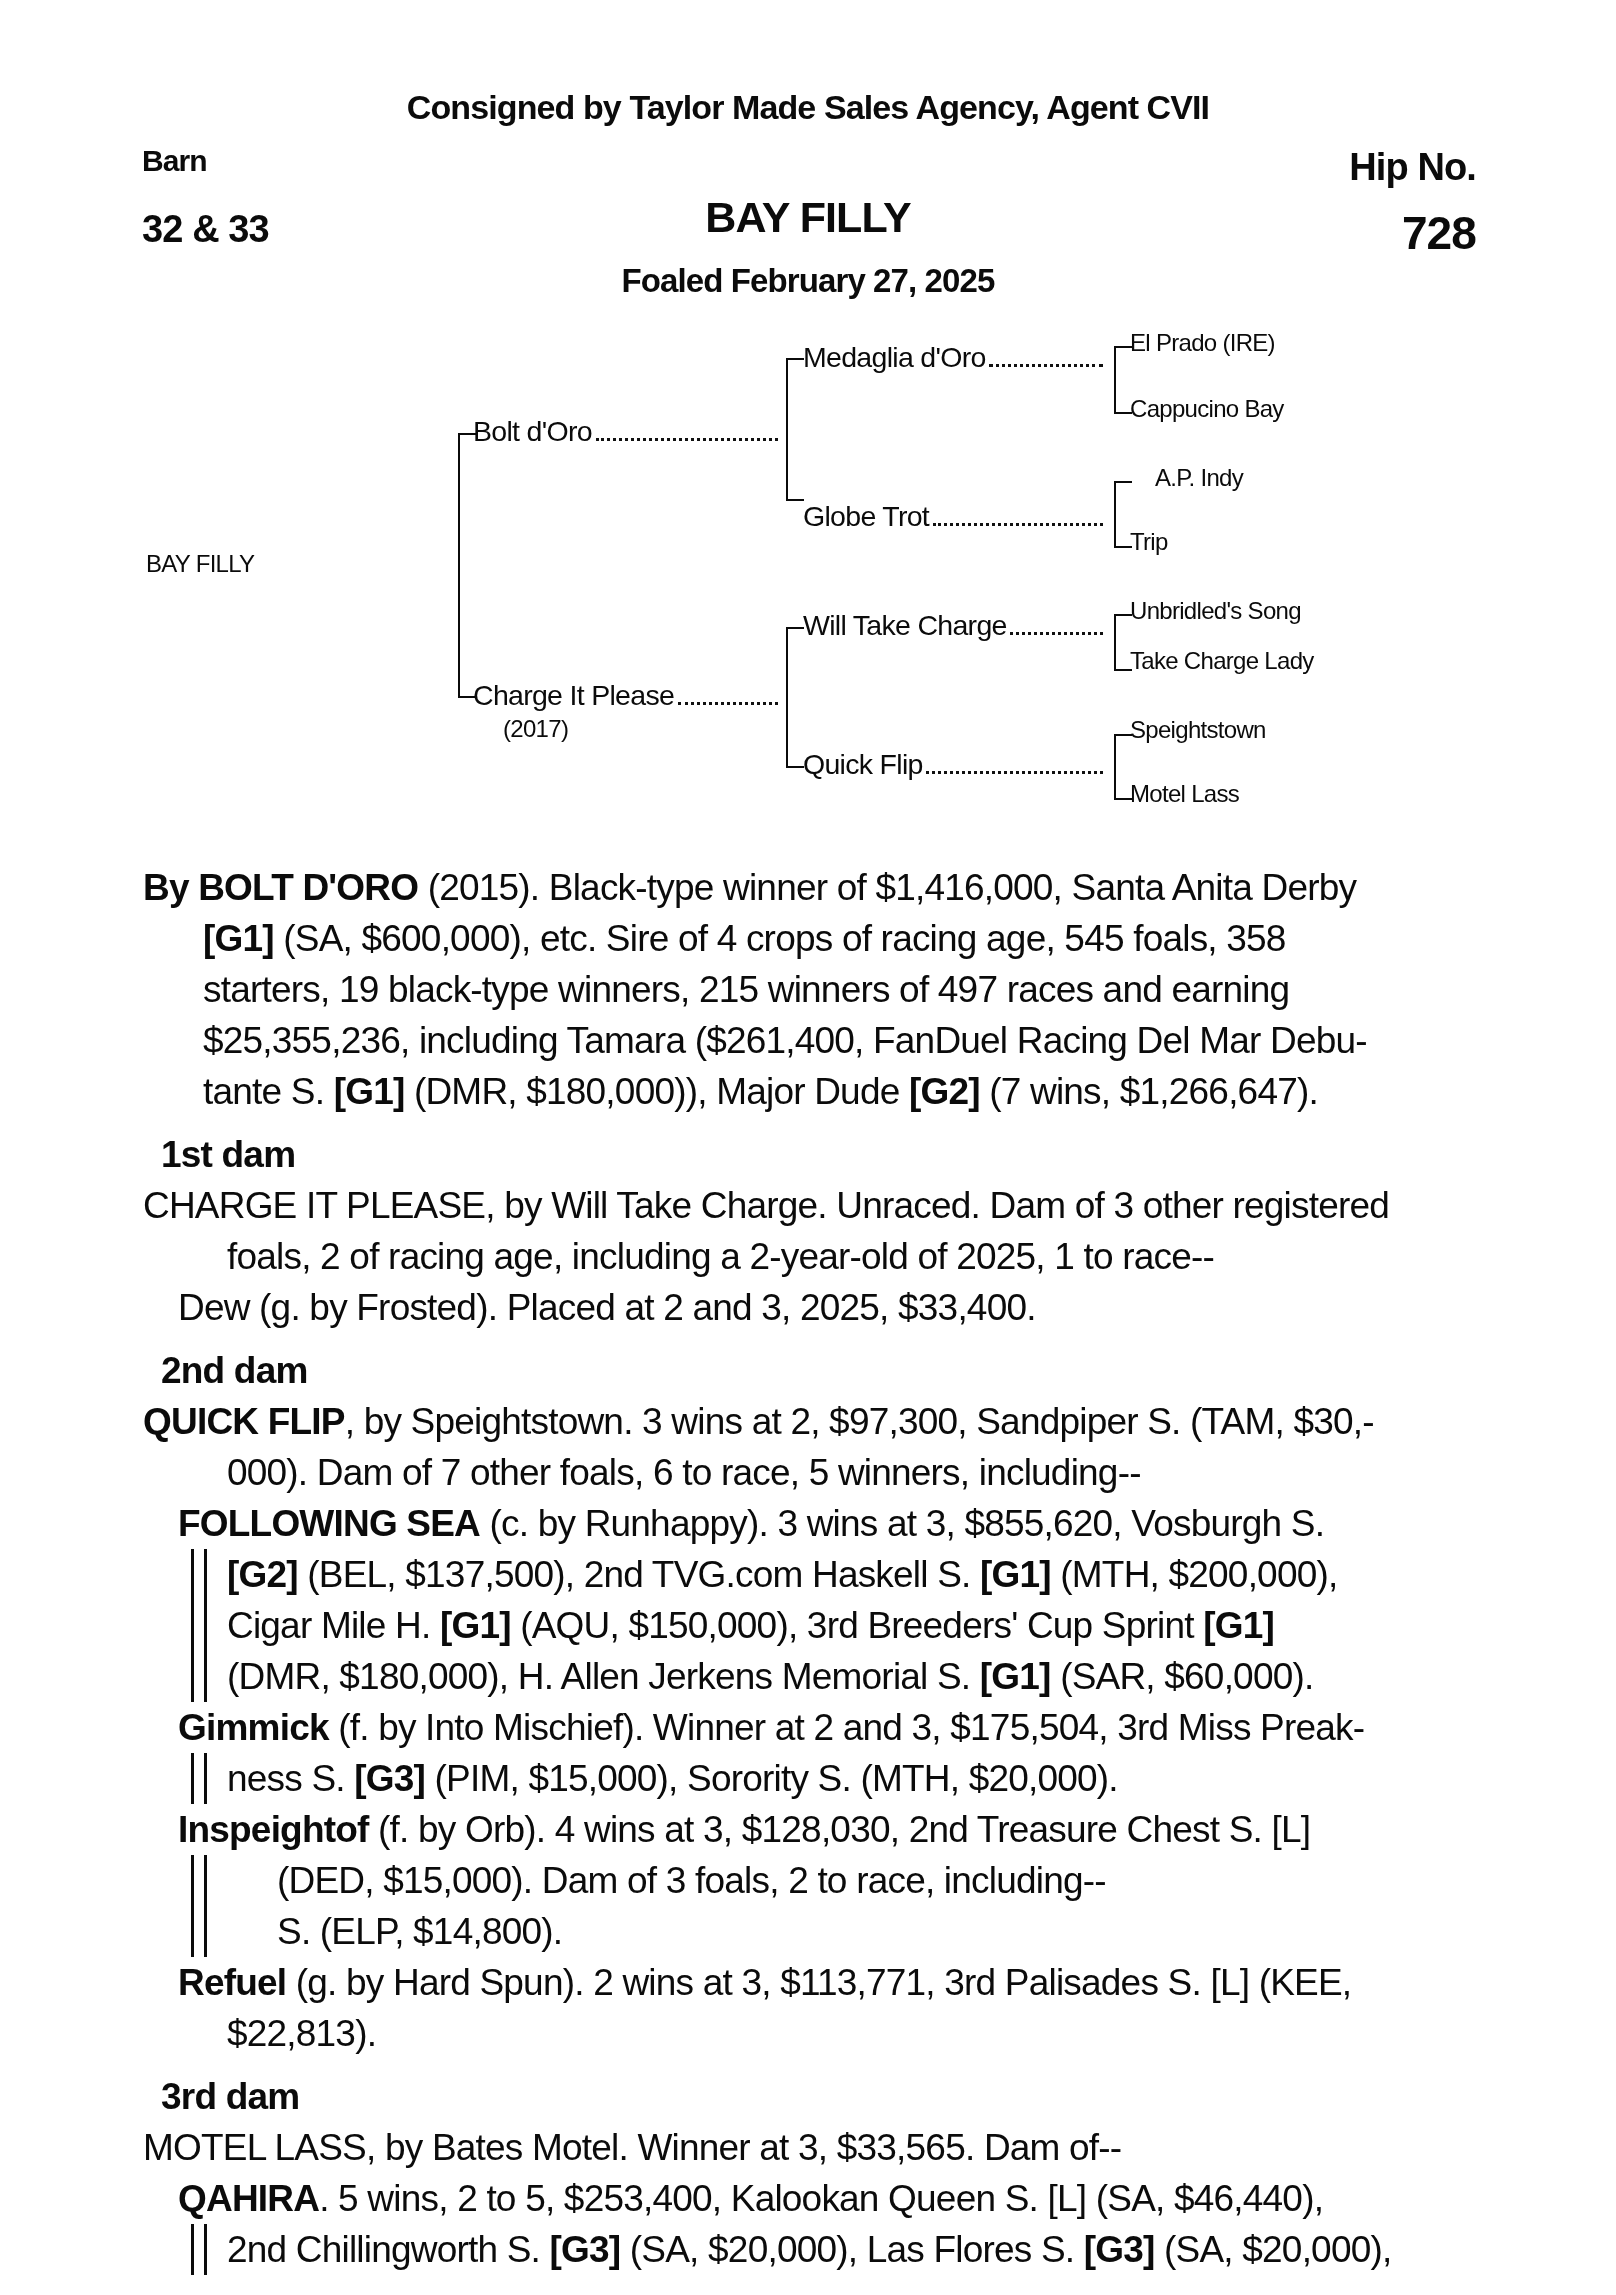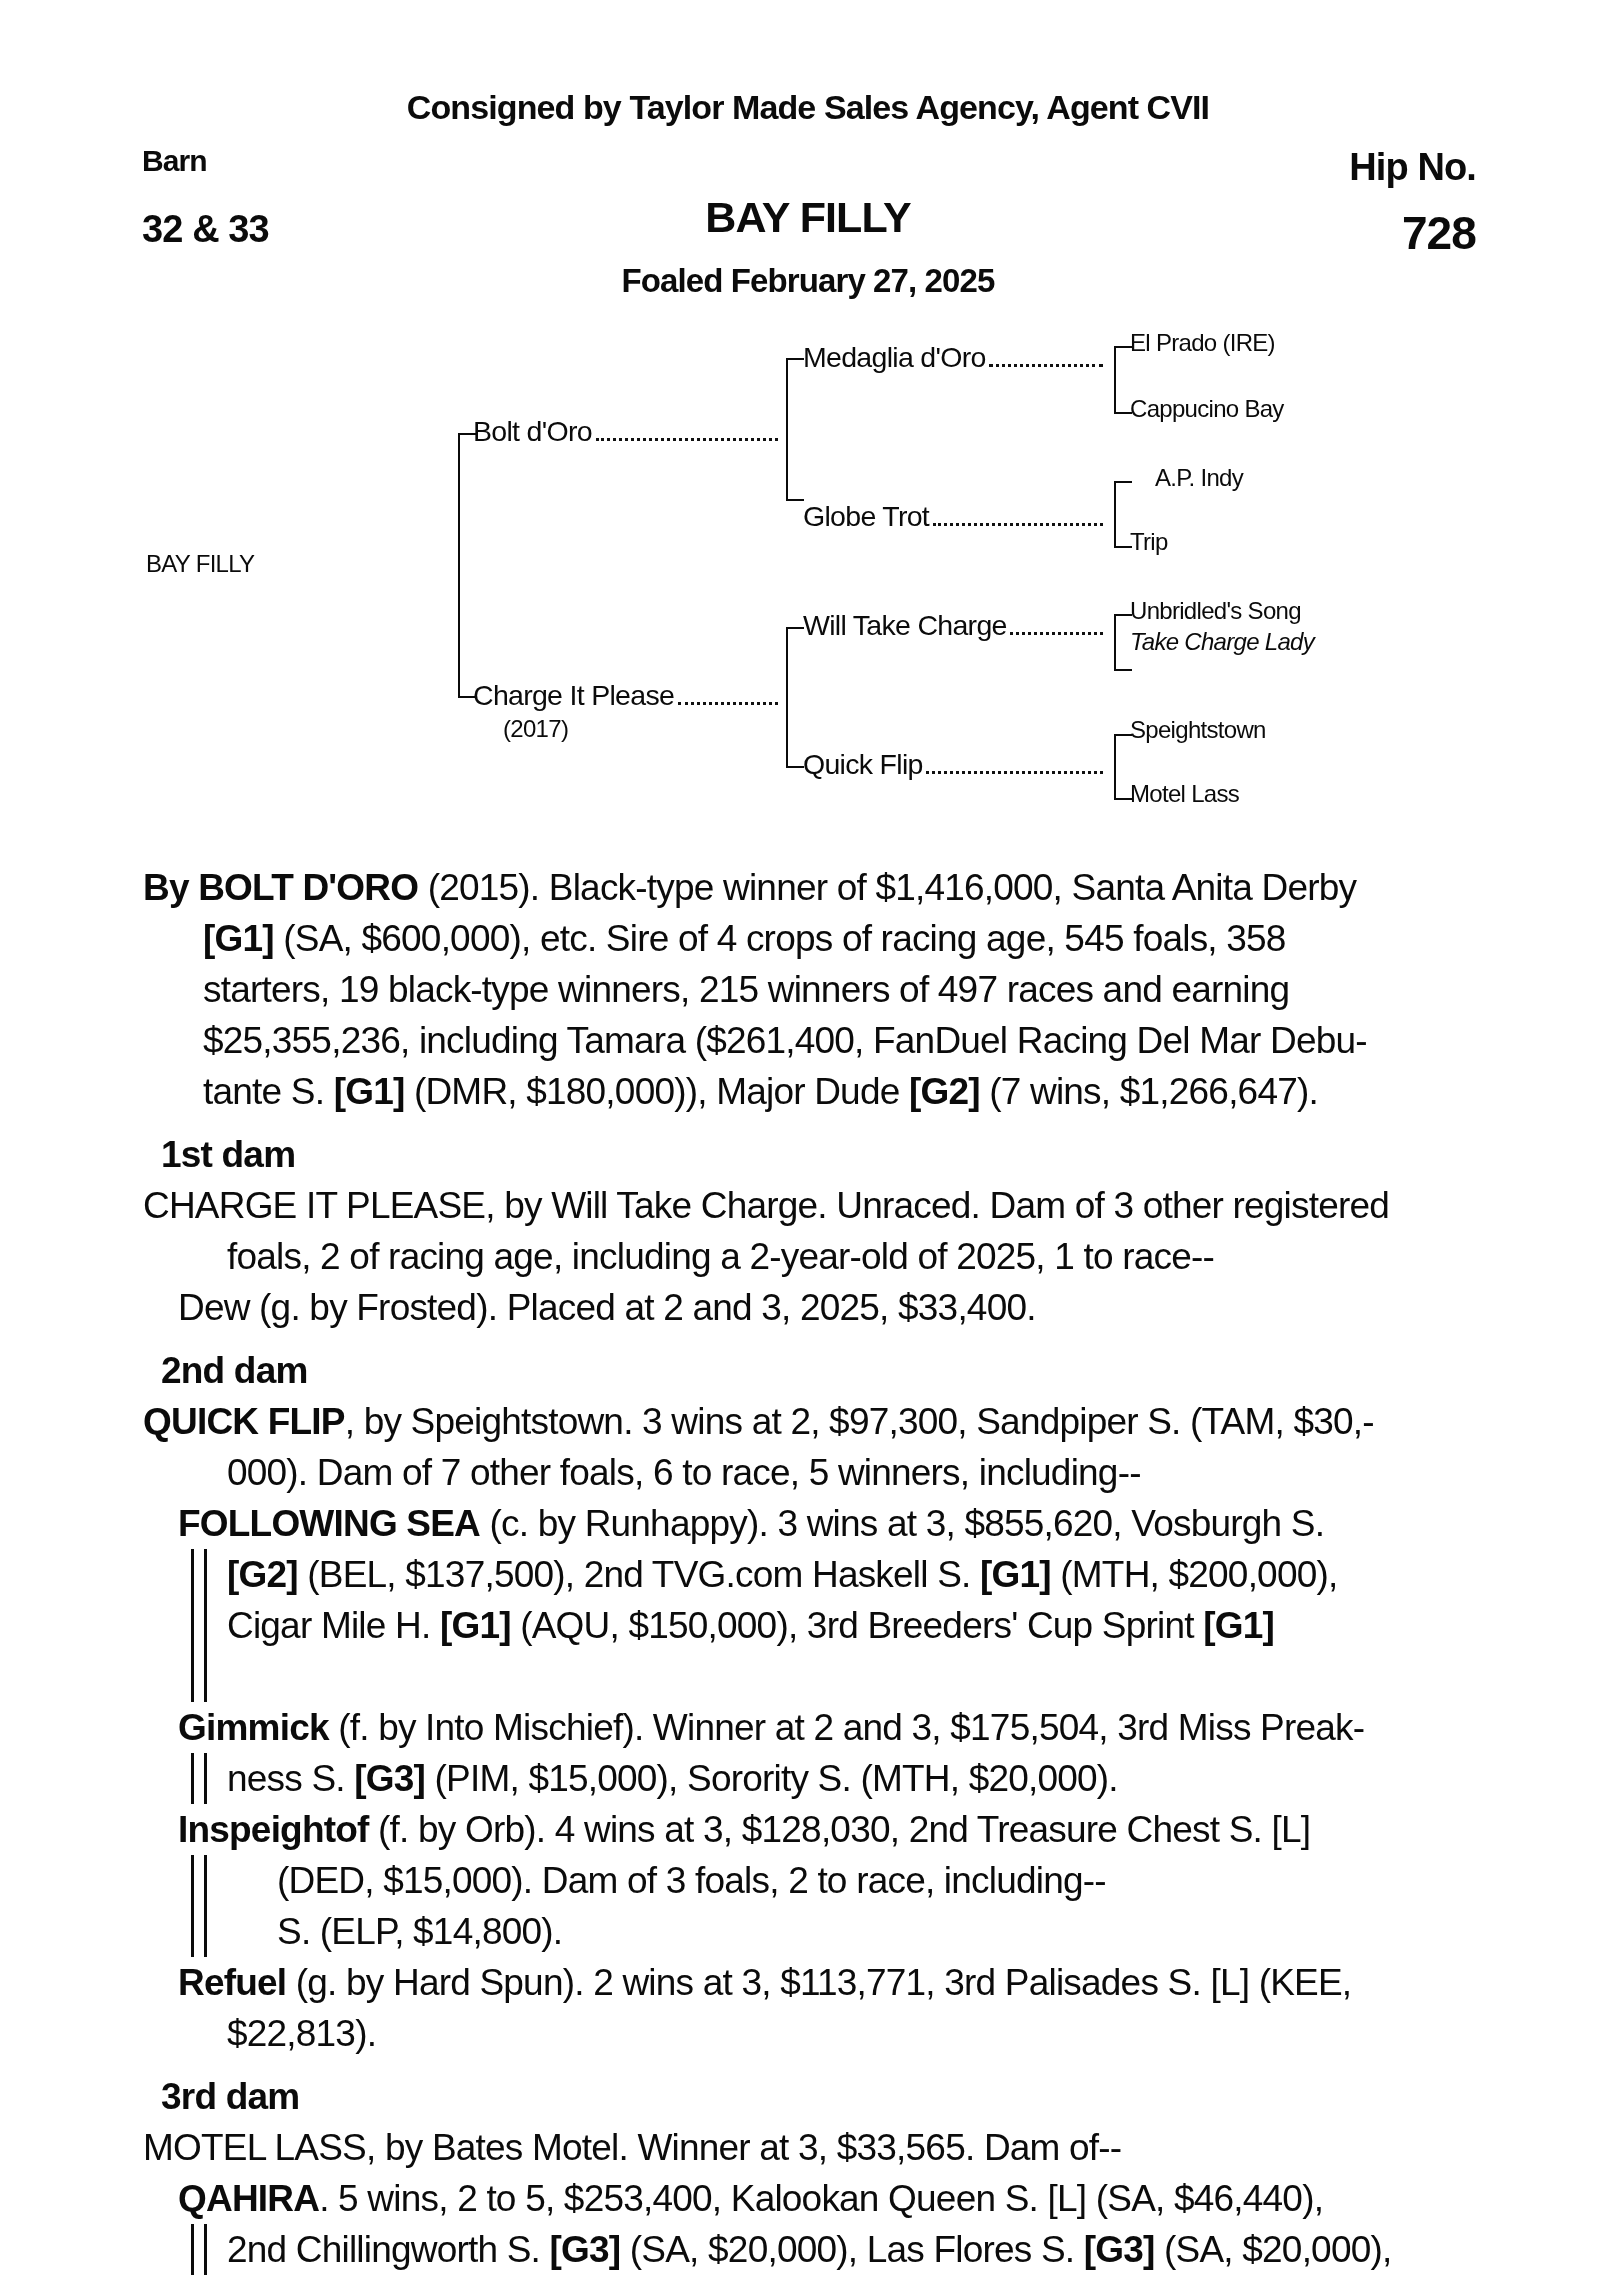--- a/index.html
+++ b/index.html
@@ -95,21 +95,21 @@
     <div class="brk" style="left:1114px;top:346px;height:68px;"></div>
     <div class="ped-plain" style="left:1130px;top:329px;">El Prado (IRE)</div>
     <div class="ped-plain" style="left:1130px;top:395px;">Cappucino Bay</div>
 
     <div class="brk" style="left:1114px;top:481px;height:67px;"></div>
     <div class="ped-plain" style="left:1130px;top:464px;margin-left:25px;">A.P. Indy</div>
     <div class="ped-plain" style="left:1130px;top:528px;">Trip</div>
 
     <div class="brk" style="left:1114px;top:614px;height:57px;"></div>
     <div class="ped-plain" style="left:1130px;top:597px;">Unbridled's Song</div>
-    <div class="ped-plain" style="left:1130px;top:628px;font-style:italic;">Take Charge Lady</div>
+    <div class="ped-plain" style="left:1130px;top:647px;">Take Charge Lady</div>
 
     <div class="brk" style="left:1114px;top:734px;height:66px;"></div>
     <div class="ped-plain" style="left:1130px;top:716px;">Speightstown</div>
     <div class="ped-plain" style="left:1130px;top:780px;">Motel Lass</div>
   </div>
 
   <div id="catalog-text">
       <div class="cat-line ind-i0"><span class="txt"><b>By BOLT D'ORO</b><span> (2015). Black-type winner of $1,416,000, Santa Anita Derby</span></span></div>
       <div class="cat-line ind-w1"><span class="txt"><b>[G1]</b><span> (SA, $600,000), etc. Sire of 4 crops of racing age, 545 foals, 358</span></span></div>
       <div class="cat-line ind-w1"><span class="txt"><span>starters, 19 black-type winners, 215 winners of 497 races and earning</span></span></div>
@@ -118,21 +118,21 @@
       <div class="cat-line ind-i0 gap"><span class="txt"><b>1st dam</b></span></div>
       <div class="cat-line ind-i0"><span class="txt"><span>CHARGE IT PLEASE, by Will Take Charge. Unraced. Dam of 3 other registered</span></span></div>
       <div class="cat-line ind-w2"><span class="txt"><span>foals, 2 of racing age, including a 2-year-old of 2025, 1 to race--</span></span></div>
       <div class="cat-line ind-i1"><span class="txt"><span>Dew (g. by Frosted). Placed at 2 and 3, 2025, $33,400.</span></span></div>
       <div class="cat-line ind-i0 gap"><span class="txt"><b>2nd dam</b></span></div>
       <div class="cat-line ind-i0"><span class="txt"><b>QUICK FLIP</b><span>, by Speightstown. 3 wins at 2, $97,300, Sandpiper S. (TAM, $30,-</span></span></div>
       <div class="cat-line ind-w2"><span class="txt"><span>000). Dam of 7 other foals, 6 to race, 5 winners, including--</span></span></div>
       <div class="cat-line ind-i1"><span class="txt"><b>FOLLOWING SEA</b><span> (c. by Runhappy). 3 wins at 3, $855,620, Vosburgh S.</span></span></div>
       <div class="cat-line ind-w2"><span class="rule" style="left: 48px;"></span><span class="rule" style="left: 61px;"></span><span class="txt"><b>[G2]</b><span> (BEL, $137,500), 2nd TVG.com Haskell S. </span><b>[G1]</b><span> (MTH, $200,000),</span></span></div>
       <div class="cat-line ind-w2"><span class="rule" style="left: 48px;"></span><span class="rule" style="left: 61px;"></span><span class="txt"><span>Cigar Mile H. </span><b>[G1]</b><span> (AQU, $150,000), 3rd Breeders' Cup Sprint </span><b>[G1]</b></span></div>
-      <div class="cat-line ind-w2"><span class="rule" style="left: 48px;"></span><span class="rule" style="left: 61px;"></span></div>
+      <div class="cat-line ind-w2"><span class="rule" style="left: 48px;"></span><span class="rule" style="left: 61px;"></span><span class="txt"><span>(DMR, $180,000), H. Allen Jerkens Memorial S. </span><b>[G1]</b><span> (SAR, $60,000).</span></span></div>
       <div class="cat-line ind-i1"><span class="txt"><b>Gimmick</b><span> (f. by Into Mischief). Winner at 2 and 3, $175,504, 3rd Miss Preak-</span></span></div>
       <div class="cat-line ind-w2"><span class="rule" style="left: 48px;"></span><span class="rule" style="left: 61px;"></span><span class="txt"><span>ness S. </span><b>[G3]</b><span> (PIM, $15,000), Sorority S. (MTH, $20,000).</span></span></div>
       <div class="cat-line ind-i1"><span class="txt"><b>Inspeightof</b><span> (f. by Orb). 4 wins at 3, $128,030, 2nd Treasure Chest S. [L]</span></span></div>
       <div class="cat-line ind-w3"><span class="rule" style="left: 48px;"></span><span class="rule" style="left: 61px;"></span><span class="txt"><span>(DED, $15,000). Dam of 3 foals, 2 to race, including--</span></span></div>
       <div class="cat-line ind-w3"><span class="rule" style="left: 48px;"></span><span class="rule" style="left: 61px;"></span><span class="txt"><span>S. (ELP, $14,800).</span></span></div>
       <div class="cat-line ind-i1"><span class="txt"><b>Refuel</b><span> (g. by Hard Spun). 2 wins at 3, $113,771, 3rd Palisades S. [L] (KEE,</span></span></div>
       <div class="cat-line ind-w2"><span class="txt"><span>$22,813).</span></span></div>
       <div class="cat-line ind-i0 gap"><span class="txt"><b>3rd dam</b></span></div>
       <div class="cat-line ind-i0"><span class="txt"><span>MOTEL LASS, by Bates Motel. Winner at 3, $33,565. Dam of--</span></span></div>
       <div class="cat-line ind-i1"><span class="txt"><b>QAHIRA</b><span>. 5 wins, 2 to 5, $253,400, Kalookan Queen S. [L] (SA, $46,440),</span></span></div>

